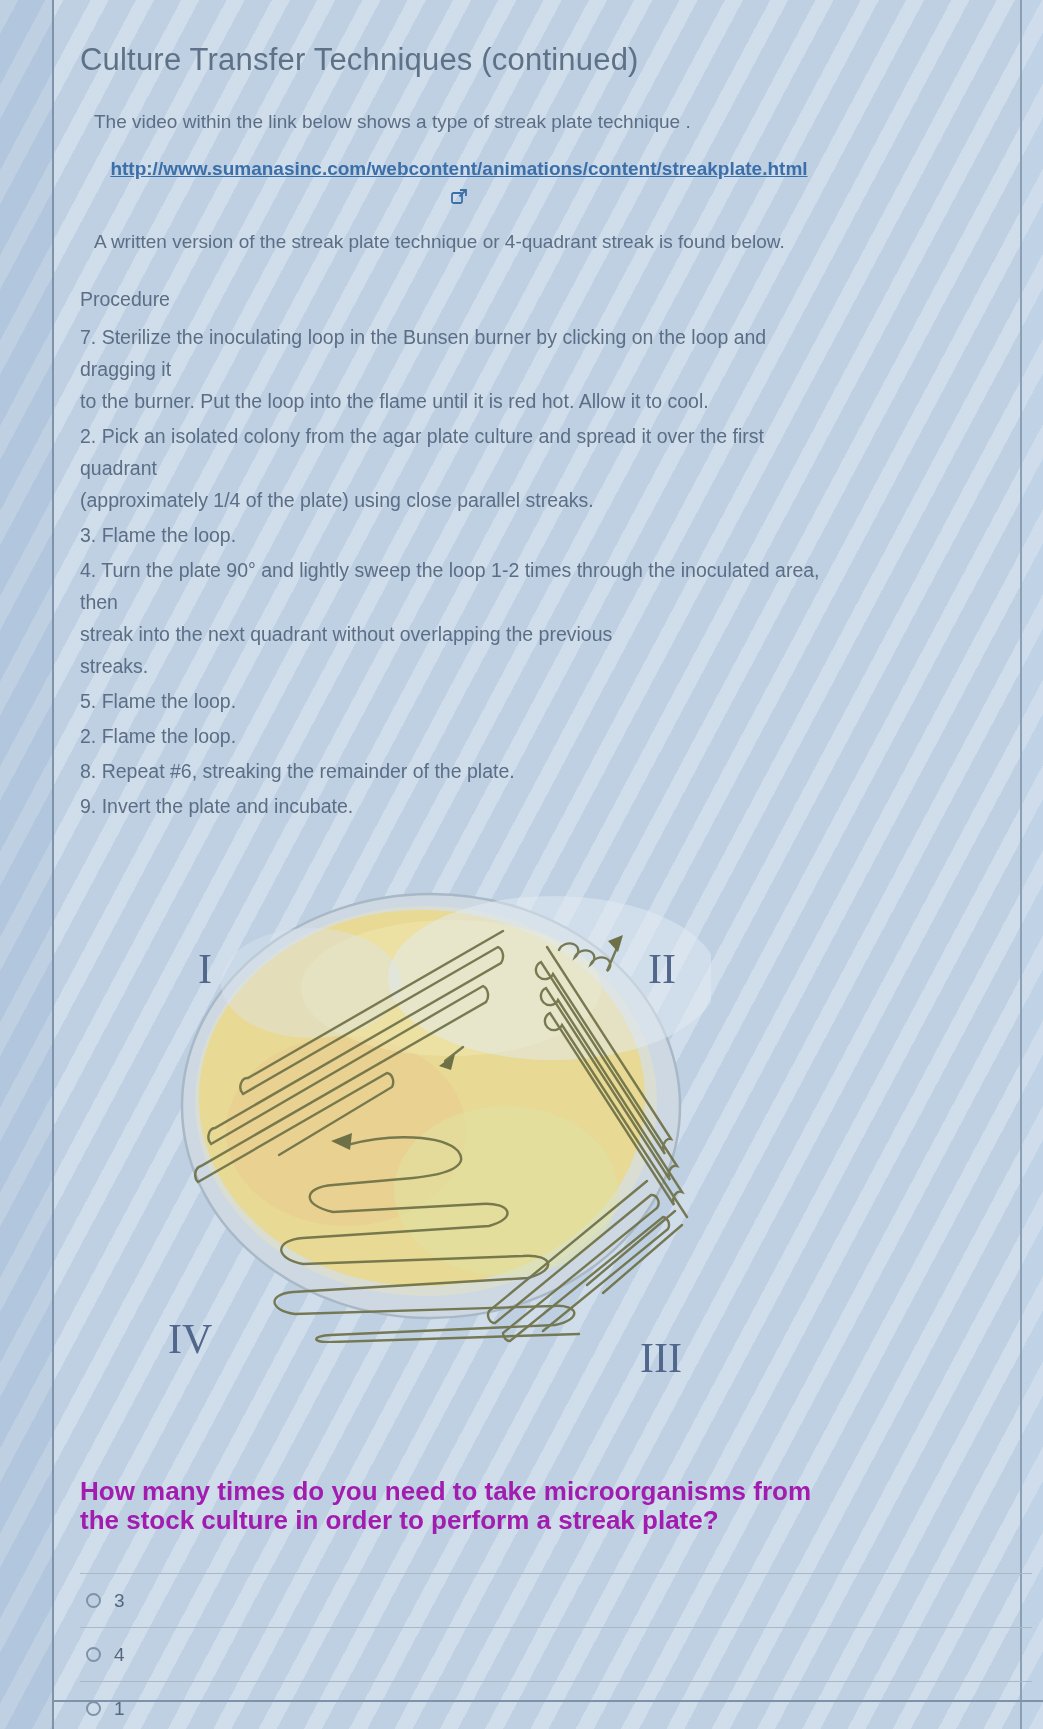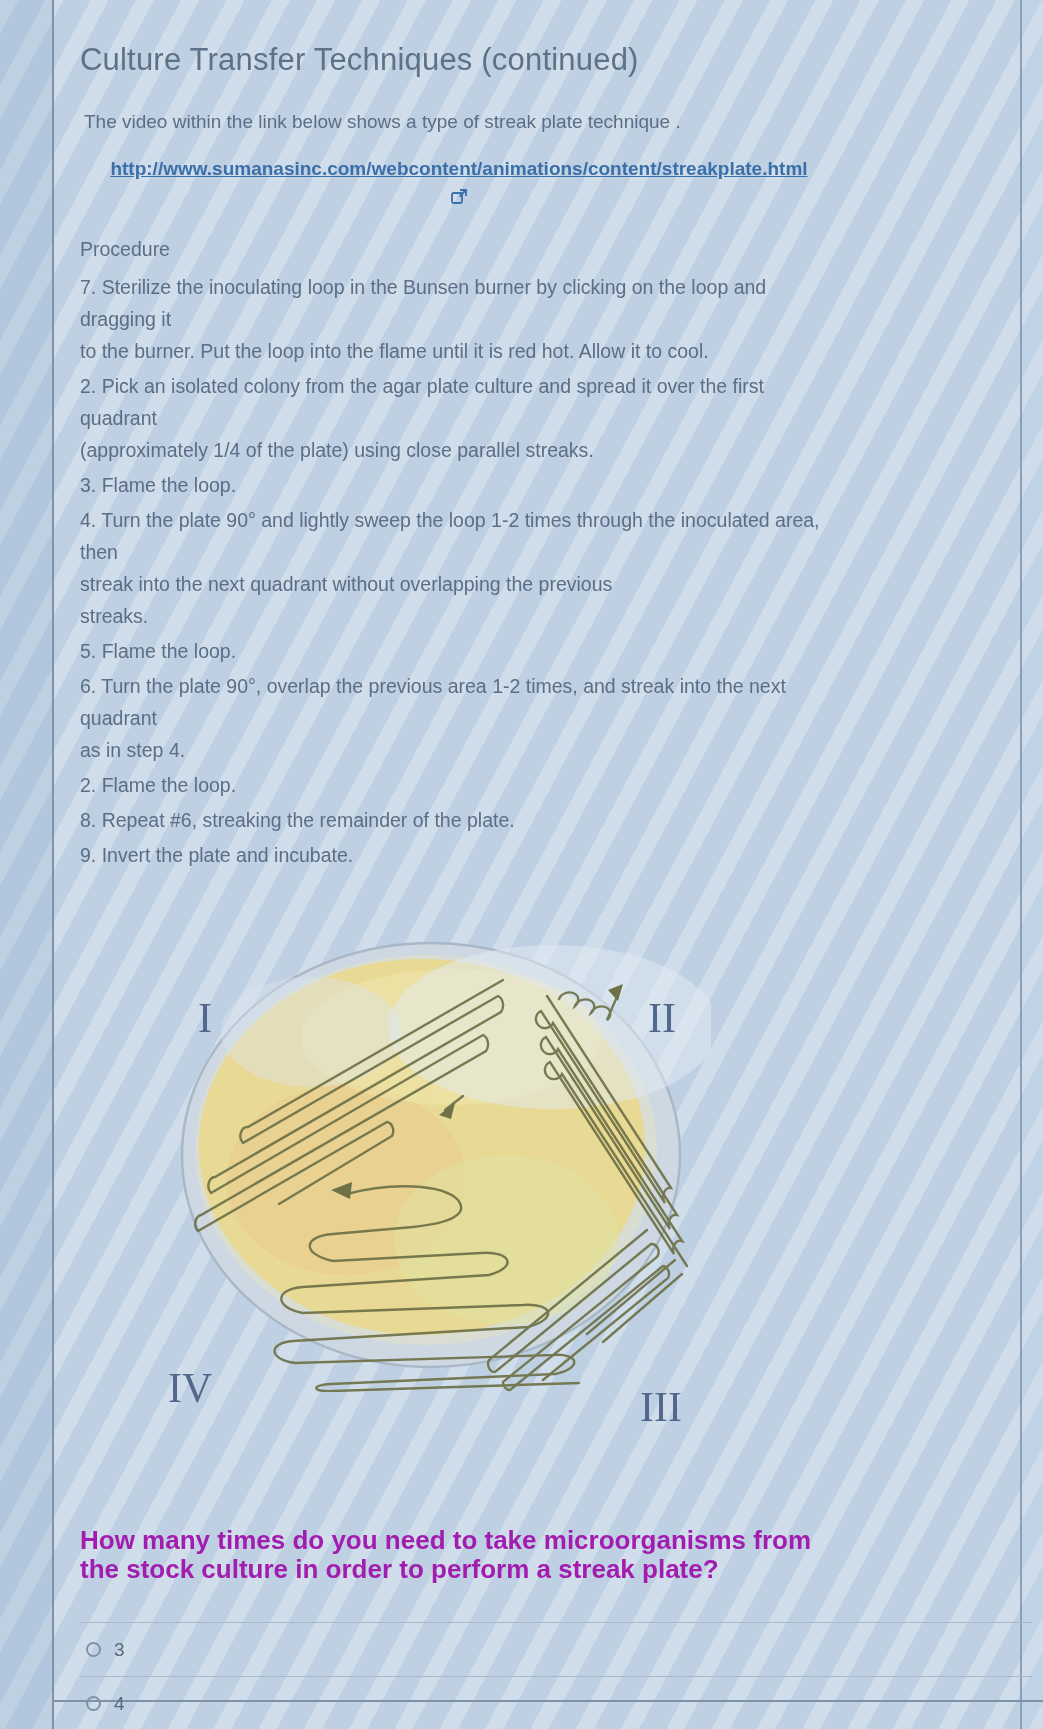--- a/index.html
+++ b/index.html
@@ -38,21 +38,21 @@
   }
   .content{
     position:absolute;left:54px;top:0;width:784px;height:1700px;
     padding:42px 0 0 26px;box-sizing:border-box;
     color:#5b6e85;
   }
   .title{
     font-size:31px;font-weight:400;letter-spacing:0.2px;color:#5e7287;
     margin:0 0 30px 0;
   }
-  .para{font-size:19px;line-height:28px;margin:0 0 22px 4px;max-width:900px;}
+  .para{font-size:19px;line-height:28px;margin:0 0 22px 14px;max-width:900px;}
   .link-row{display:flex;align-items:center;gap:8px;margin:0 0 22px 0;flex-direction:column;}
   .link{
     font-size:19px;font-weight:600;color:#3b6fa9;
     text-decoration:underline;cursor:pointer;
   }
   .ext-icon{width:18px;height:18px;display:inline-block;}
   .proc-head{font-size:19.5px;margin:32px 0 10px 0;}
   .steps{font-size:19.5px;line-height:32px;max-width:890px;}
   .step{white-space:pre-line;margin:0 0 3px 0;}
   
@@ -110,41 +110,40 @@
       <span class="link">http://www.sumanasinc.com/webcontent/animations/content/streakplate.html</span>
       <span class="ext-icon">
         <svg width="18" height="18" viewBox="0 0 18 18" fill="none">
           <rect x="2" y="5" width="10" height="10" rx="1.5" stroke="#3b6fa9" stroke-width="1.8"></rect>
           <path d="M10 2 H16 V8" stroke="#3b6fa9" stroke-width="1.8" fill="none"></path>
           <path d="M16 2 L9.5 8.5" stroke="#3b6fa9" stroke-width="1.8"></path>
         </svg>
       </span>
     </div>
 
+    <p class="para">A written version of the streak plate technique or 4-quadrant streak is found below.</p>
 
     <div class="proc-head">Procedure</div>
 
     <div class="steps">
 
         <div class="step">7. Sterilize the inoculating loop in the Bunsen burner by clicking on the loop and dragging it
 to the burner. Put the loop into the flame until it is red hot. Allow it to cool.</div>
 
         <div class="step">2. Pick an isolated colony from the agar plate culture and spread it over the first quadrant
 (approximately 1/4 of the plate) using close parallel streaks.</div>
 
         <div class="step">3. Flame the loop.</div>
 
         <div class="step">4. Turn the plate 90° and lightly sweep the loop 1-2 times through the inoculated area, then
 streak into the next quadrant without overlapping the previous
 streaks.</div>
 
         <div class="step">5. Flame the loop.</div>
 
-        <div class="step">6. Turn the plate 90°, overlap the previous area 1-2 times, and streak into the next quadrant
-as in step 4.</div>
 
         <div class="step">2. Flame the loop.</div>
 
         <div class="step">8. Repeat #6, streaking the remainder of the plate.</div>
 
         <div class="step">9. Invert the plate and incubate.</div>
       </div>
 
     <div class="figure">
       <svg class="dish-svg" width="560" height="470" viewBox="0 0 560 470">

